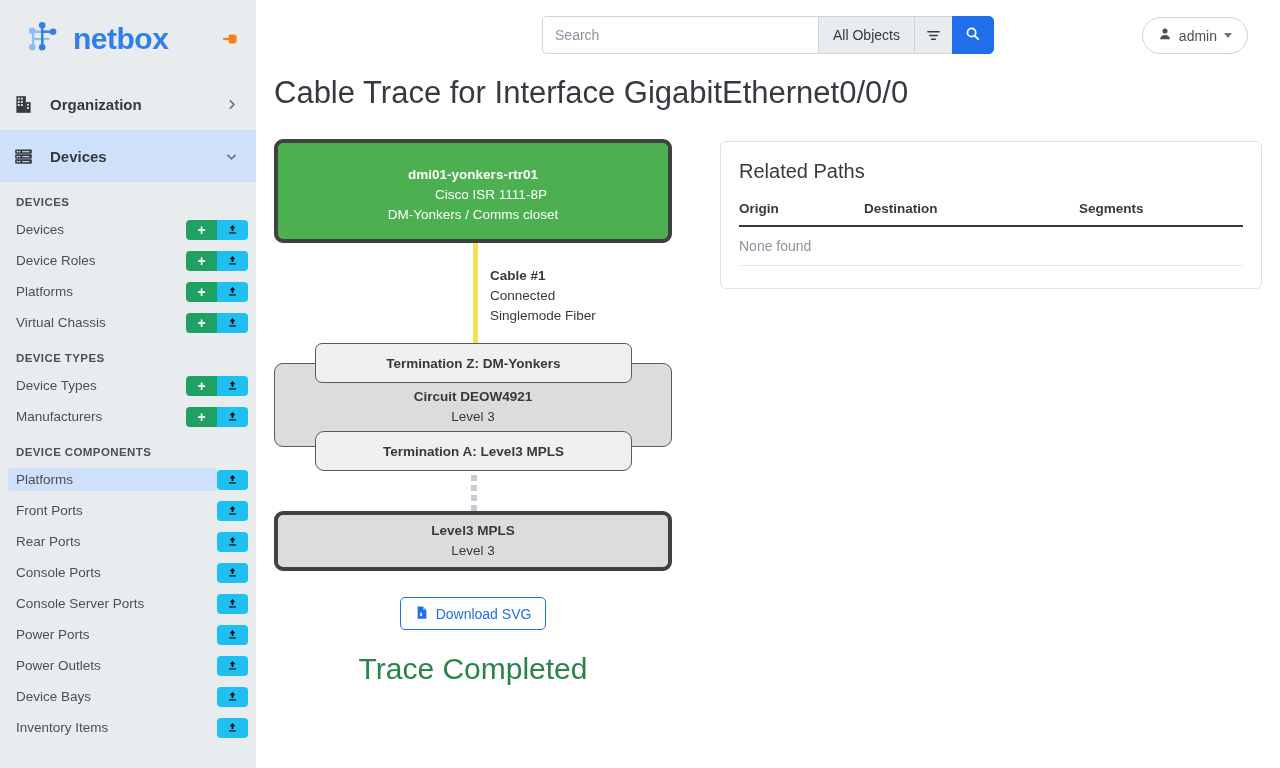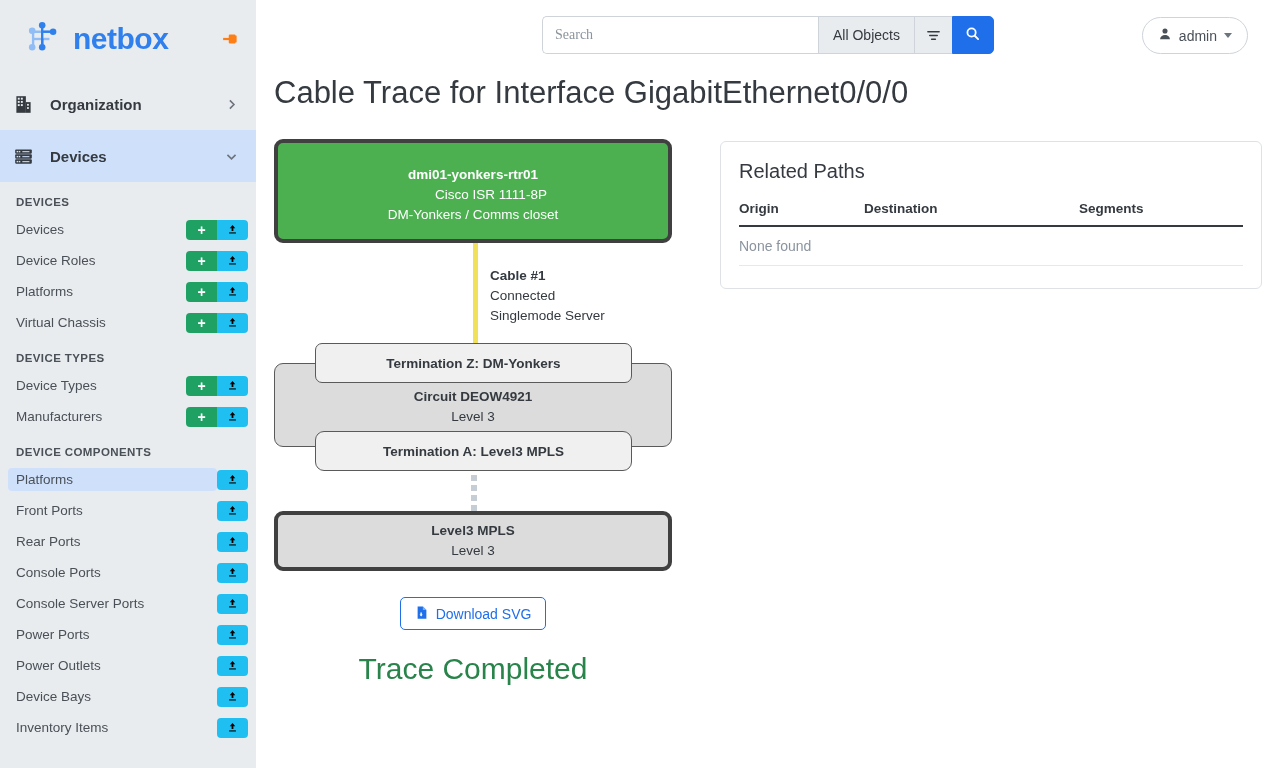--- a/index.html
+++ b/index.html
@@ -78,21 +78,21 @@
     height: 70px; display: flex; align-items: center;
     padding: 0 16px; position: relative;
   }
   .searchwrap { display: flex; align-items: center; margin: 0 auto; }
   .search-input {
     width: 276px; height: 38px;
     border: 1px solid #ced4da; border-right: none;
     border-radius: 5px 0 0 5px;
     padding: 0 12px; font-size: 14px; color: #343a40;
     background: #fff; outline: none;
-    font-family: Liberation Serif, serif;
+    font-family: Liberation Sans, sans-serif;
   }
   .search-input::placeholder { color: #8b949e; }
   .search-select {
     height: 38px; display: flex; align-items: center;
     padding: 0 14px; background: #e9ecef;
     border: 1px solid #ced4da; border-right: none;
     font-size: 14px; color: #343a40; cursor: pointer;
   }
   .search-filter {
     height: 38px; width: 38px;
@@ -543,21 +543,21 @@
             <div class="n2">Cisco ISR 1111-8P</div>
             <div class="n3">DM-Yonkers / Comms closet</div>
           </div>
 
 
           <div class="cable-zone">
             <div class="cable-line"></div>
             <div class="cable-txt">
               <div class="c1">Cable #1</div>
               <div class="c2">Connected</div>
-              <div class="c3">Singlemode Server</div>
+              <div class="c3">Singlemode Fiber</div>
             </div>
           </div>
 
           <div class="circuit-block" style="height:128px;">
             <div class="circuit-box"></div>
             <div class="circuit-labels">
               <div class="q1">Circuit DEOW4921</div>
               <div class="q2">Level 3</div>
             </div>
             <div class="term-z">Termination Z: DM-Yonkers</div>

